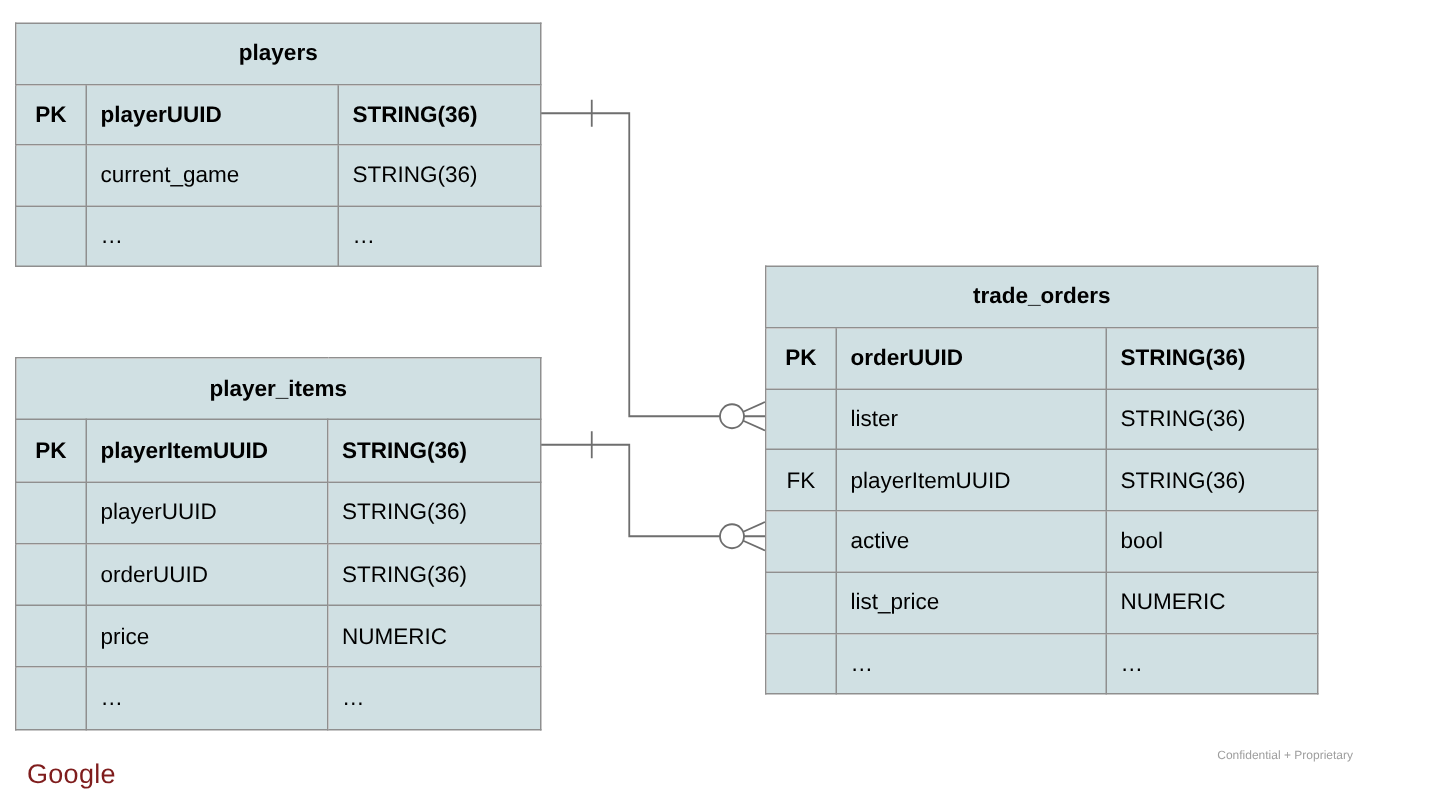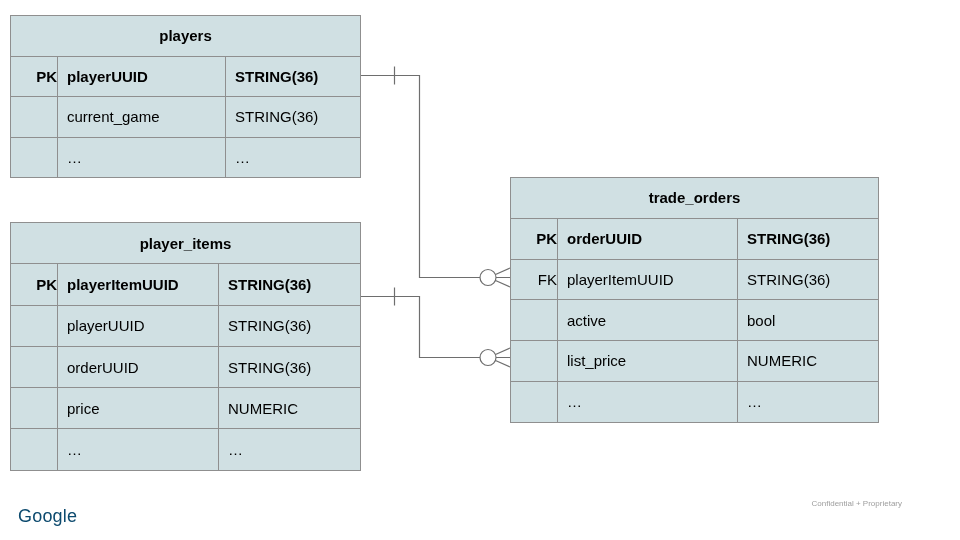--- a/index.html
+++ b/index.html
@@ -23,37 +23,37 @@
     background:#d0e0e3;
     padding:0;
     vertical-align:middle;
     overflow:hidden;
     white-space:nowrap;
   }
   table.er th{
     font-weight:bold;
     text-align:center;
   }
-  table.er td.k{ text-align:right; }
+  table.er td.k{ text-align:center; }
   table.er td.n, table.er td.t{ text-align:left; padding-left:9px;margin-top:48px; }
   tr.pk-row td{ font-weight:bold; }
 
   
   #t-players{ left:10px; top:15px; width:350px; }
   #t-players th, #t-players td{ height:39.6px; }
 
-  #t-player-items{ left:10px; top:222px; width:350px; }
+  #t-player-items{ left:10px; top:238px; width:350px; }
   #t-player-items th, #t-player-items td{ height:40.3px; }
 
   #t-trade-orders{ left:510px; top:177px; width:368px; }
   #t-trade-orders th, #t-trade-orders td{ height:39.75px; }
 
   .footer-logo{
     position:absolute; left:18px; top:506px;
-    font-size:18px; color:#0c4a6e; letter-spacing:0.2px;
+    font-size:18px; color:#7f1d1d; letter-spacing:0.2px;
   }
   .footer-note{
     position:absolute; right:58px; top:499px;
     font-size:8px; color:#9e9e9e;
   }
 </style>
 </head>
 <body>
 
 <div class="slide">
@@ -156,20 +156,25 @@
           <th colspan="3">trade_orders</th>
         </tr>
     </thead>
     <tbody>
       <tr class="pk-row">
         <td class="k">PK</td>
         <td class="n">orderUUID</td>
         <td class="t">STRING(36)</td>
       </tr>
       <tr>
+        <td class="k"></td>
+        <td class="n">lister</td>
+        <td class="t">STRING(36)</td>
+      </tr>
+      <tr>
         <td class="k">FK</td>
         <td class="n">playerItemUUID</td>
         <td class="t">STRING(36)</td>
       </tr>
       <tr>
         <td class="k"></td>
         <td class="n">active</td>
         <td class="t">bool</td>
       </tr>
       <tr>

